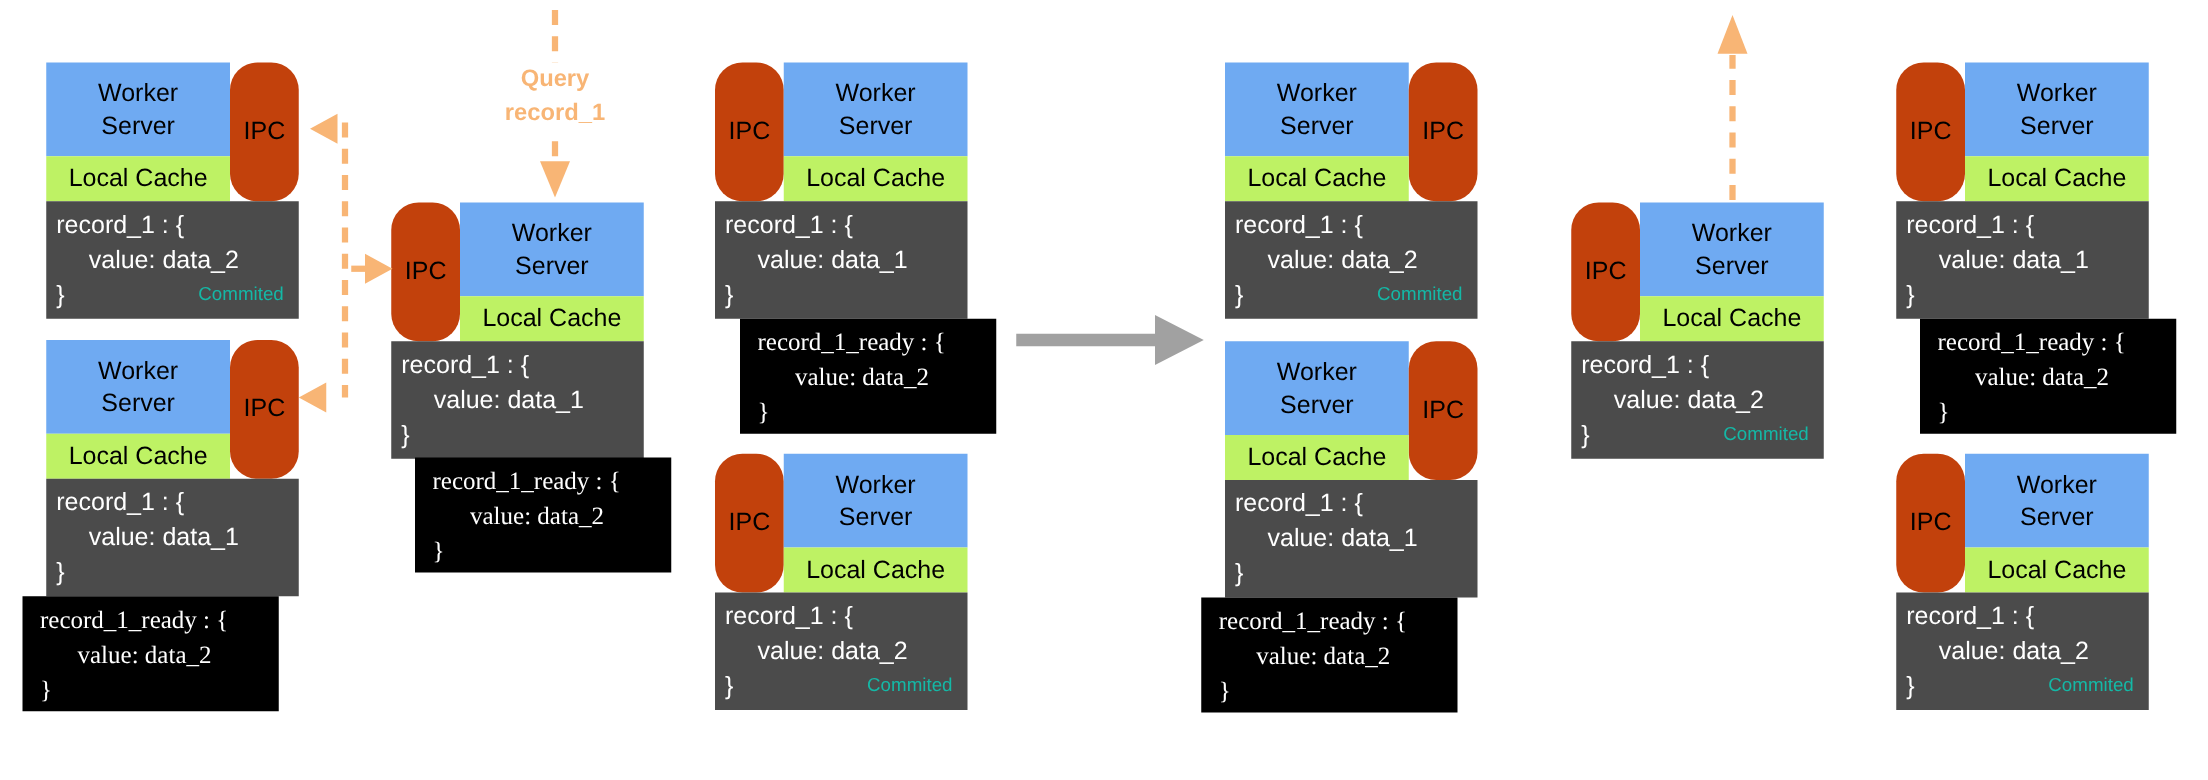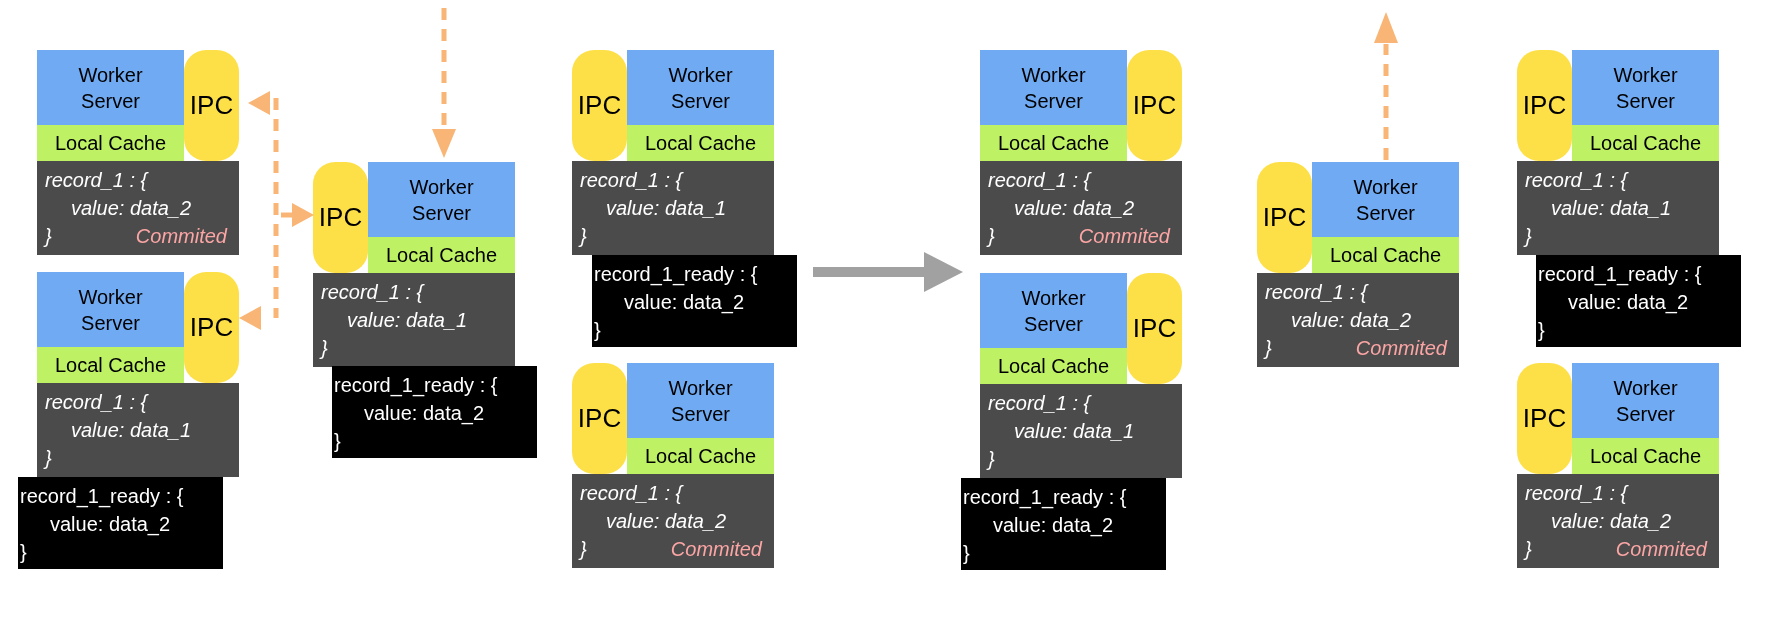--- a/index.html
+++ b/index.html
@@ -17,34 +17,34 @@
   }
   .ipc-right .worker { grid-column:1; grid-row:1; }
   .ipc-left  .worker { grid-column:2; grid-row:1; }
   .cache {
     background:#bef264; color:#000; display:flex; align-items:center;
     justify-content:center; font-size:20px;
   }
   .ipc-right .cache { grid-column:1; grid-row:2; }
   .ipc-left  .cache { grid-column:2; grid-row:2; }
   .ipc {
-    background:#fde047; color:#000; grid-row:1 / span 2; display:flex;
-    align-items:center; justify-content:center; font-size:26px;border-radius:22px;
+    background:#c2410c; color:#000; grid-row:1 / span 2; display:flex;
+    align-items:center; justify-content:center; font-size:20px;border-radius:22px;
   }
   .ipc-right .ipc { grid-column:2; }
   .ipc-left  .ipc { grid-column:1; }
   .record {
     position:relative; background:#4b4b4b; color:#ffffff; height:94px;
-    box-sizing:border-box; padding:5px 0 0 8px; font-size:20px; line-height:28px;font-style:italic;
+    box-sizing:border-box; padding:5px 0 0 8px; font-size:20px; line-height:28px;
   }
   .record .ind { padding-left:26px; }
-  .committed { position:absolute; right:12px; bottom:5px; color:#fca5a5; font-size:20px; }
+  .committed { position:absolute; right:12px; bottom:5px; color:#14b8a6; font-size:15px; }
   .ready {
     position:absolute; background:#000000; color:#ffffff; width:205px; height:92px;
-    box-sizing:border-box; padding:5px 0 0 2px; font-size:20px; line-height:28px; z-index:4;
+    box-sizing:border-box; padding:5px 0 0 14px; font-size:20px; line-height:28px; z-index:4;font-family:Liberation Serif, serif;
   }
   .ready .ind { padding-left:30px; }
   .overlay { position:absolute; left:0; top:0; z-index:5; pointer-events:none; }
   .arrow-label {
     position:absolute; z-index:6; background:#ffffff; color:#f8b575;
     font-weight:bold; font-size:19px; line-height:27px; text-align:center; pointer-events:none;
   }
   .credit { position:absolute; left:22px; top:570px; color:#a8a8a8; font-size:21px; line-height:27px; }
 </style>
 </head>
@@ -67,20 +67,24 @@
       <polygon points="239,318 261,306 261,330" stroke="none"></polygon>
       <line x1="281" y1="215" x2="292" y2="215" stroke-width="5" fill="none"></line>
       <polygon points="314,215 292,203 292,227" stroke="none"></polygon>
     </g>
     <g fill="#a1a1a1" stroke="none">
       <rect x="813" y="267" width="116" height="10"></rect>
       <polygon points="963,272 924,252 924,292"></polygon>
     </g>
   </svg>
 
+  <div class="arrow-label" style="left:369px; top:50px; width:150px;">
+    <div>Query</div>
+    <div>record_1</div>
+  </div>
 
   <div class="wbox ipc-right" style="left:37px; top:50px;">
     <div class="grid">
       <div class="worker">
         <span>Worker</span>
         <span>Server</span>
       </div>
       <div class="ipc">IPC</div>
       <div class="cache">Local Cache</div>
     </div>

